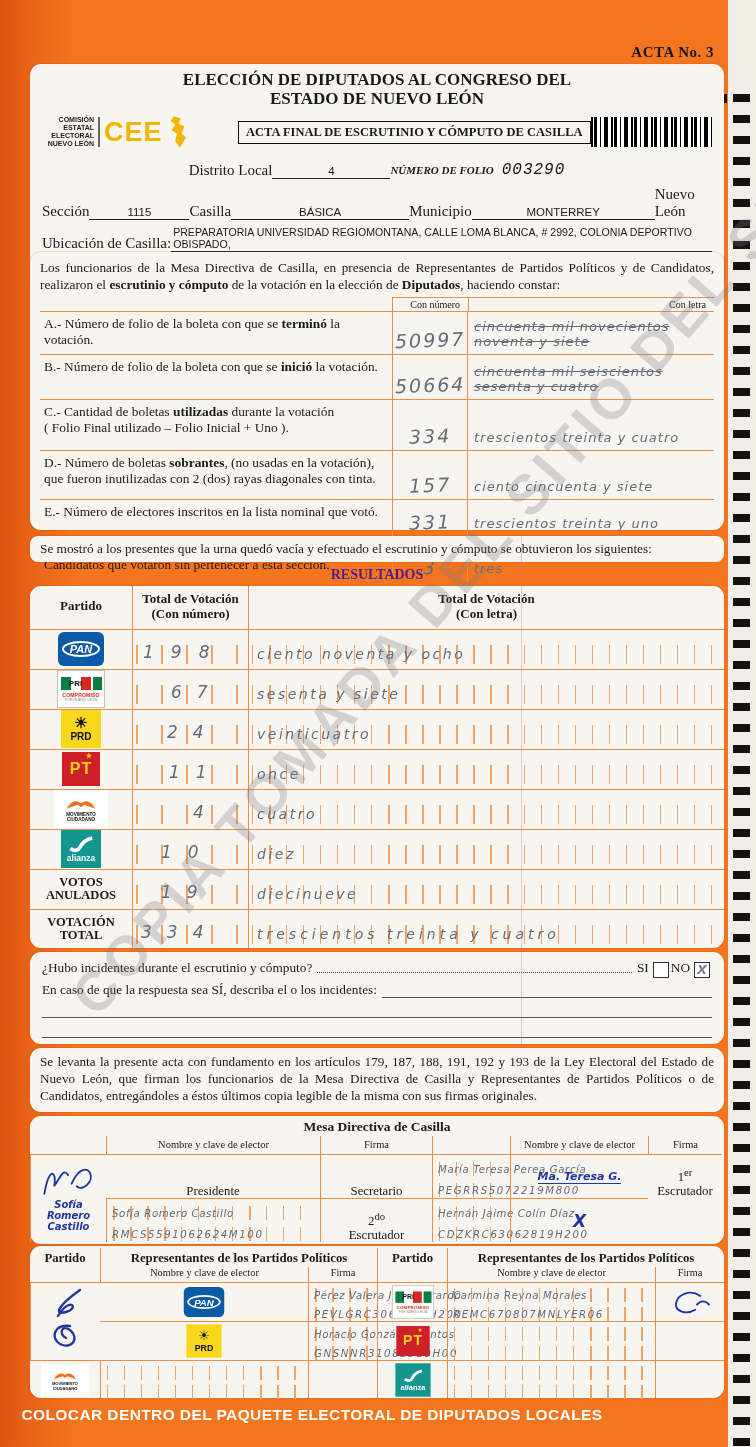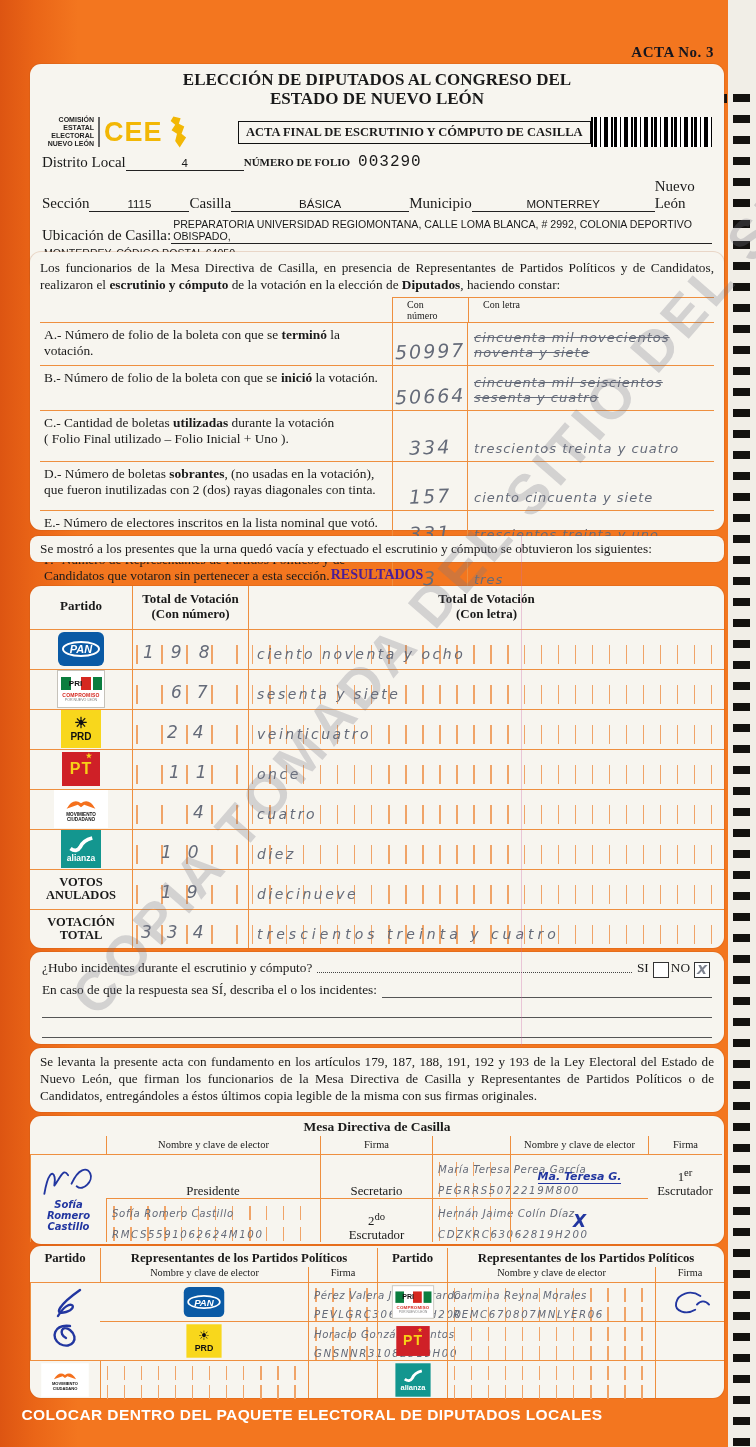--- a/index.html
+++ b/index.html
@@ -26,36 +26,36 @@
   #header-box{top:64px;height:228px;padding:6px 12px 0;}
   .title{text-align:center;font-weight:bold;font-size:17px;line-height:1.12;}
   .header-mid{display:flex;align-items:center;margin-top:3px;height:42px;}
   .cee-block{display:flex;align-items:center;gap:4px;width:190px;flex:0 0 auto;}
   .cee-org{font-family:"Liberation Sans",sans-serif;font-weight:bold;font-size:7px;line-height:1.15;text-align:right;width:52px;color:#222;}
   .cee-bar{width:2px;height:30px;background:#666;}
   .cee-acronym{font-family:"Liberation Sans",sans-serif;font-weight:bold;font-size:27px;color:#f2b705;letter-spacing:1px;}
   .subtitle-box{border:1.5px solid #111;padding:3px 7px;font-weight:bold;font-size:12.5px;white-space:nowrap;margin-left:6px;}
   .barcode{margin-left:auto;width:150px;height:30px;
     background:repeating-linear-gradient(90deg,#000 0 2px,#fff 2px 3px,#000 3px 6px,#fff 6px 9px,#000 9px 10px,#fff 10px 13px,#000 13px 17px,#fff 17px 20px);}
-  .row-folio{display:flex;justify-content:flex-start;align-items:flex-end;margin-top:0;}
+  .row-folio{display:flex;justify-content:center;align-items:flex-end;margin-top:8px;}
   .field-line{display:flex;align-items:flex-end;font-size:15px;}
   .uv{border-bottom:1px solid #222;text-align:center;font-family:"Liberation Sans",sans-serif;font-size:11.5px;padding:0 4px 1px;}
-  .folio{display:flex;align-items:baseline;gap:8px;}
+  .folio{display:flex;align-items:baseline;gap:8px;font-style:italic;}
   .folio-label{font-weight:bold;font-size:11px;}
   .folio-value{font-family:"Liberation Mono",monospace;font-size:16px;letter-spacing:1px;}
   .row-seccion{display:flex;align-items:flex-end;margin-top:7px;font-size:15px;}
   .row-ubic{display:flex;align-items:flex-end;margin-top:6px;font-size:15px;}
   .ubic-val{font-family:"Liberation Sans",sans-serif;font-size:10.6px;border-bottom:1px solid #222;flex:1;padding:0 2px 1px;}
   .row-ubic2{font-family:"Liberation Sans",sans-serif;font-size:10.6px;border-bottom:1px solid #222;margin-top:3px;padding:0 2px 2px;}
   .row-uso{display:flex;justify-content:space-between;margin-top:7px;font-size:6.6px;color:#333;}
   
   #scrutiny-box{top:252px;height:278px;padding:7px 10px 0;}
   .intro{font-size:13.3px;line-height:1.3;text-align:justify;}
   .af-head{display:grid;grid-template-columns:352px 76px 1fr;margin-top:3px;}
-  .af-head .c{font-size:10px;text-align:left;border-left:1.5px solid #ee8f3f;border-top:1.5px solid #ee8f3f;padding:1px 14px;}
+  .af-head .c{font-size:10px;text-align:right;border-left:1.5px solid #ee8f3f;border-top:1.5px solid #ee8f3f;padding:1px 8px;}
   .af-row{display:grid;grid-template-columns:352px 76px 1fr;border-top:1.5px solid #ee8f3f;}
   .af-label{padding:4px 4px 4px 4px;font-size:13.4px;line-height:1.22;}
   .af-num{border-left:1.5px solid #ee8f3f;border-right:1.5px solid #ee8f3f;display:flex;align-items:flex-end;justify-content:center;padding-bottom:3px;}
   .af-let{display:flex;align-items:flex-end;padding:0 4px 5px 6px;}
   
   .hw{font-family:"DejaVu Sans",sans-serif;font-style:italic;color:#656b79;}
   .hw-num{font-size:19px;letter-spacing:2px;transform:rotate(-2deg);}
   .hw-word{font-size:13px;letter-spacing:1px;}
   .struck{text-decoration:line-through;text-decoration-color:#656b79;}
   

